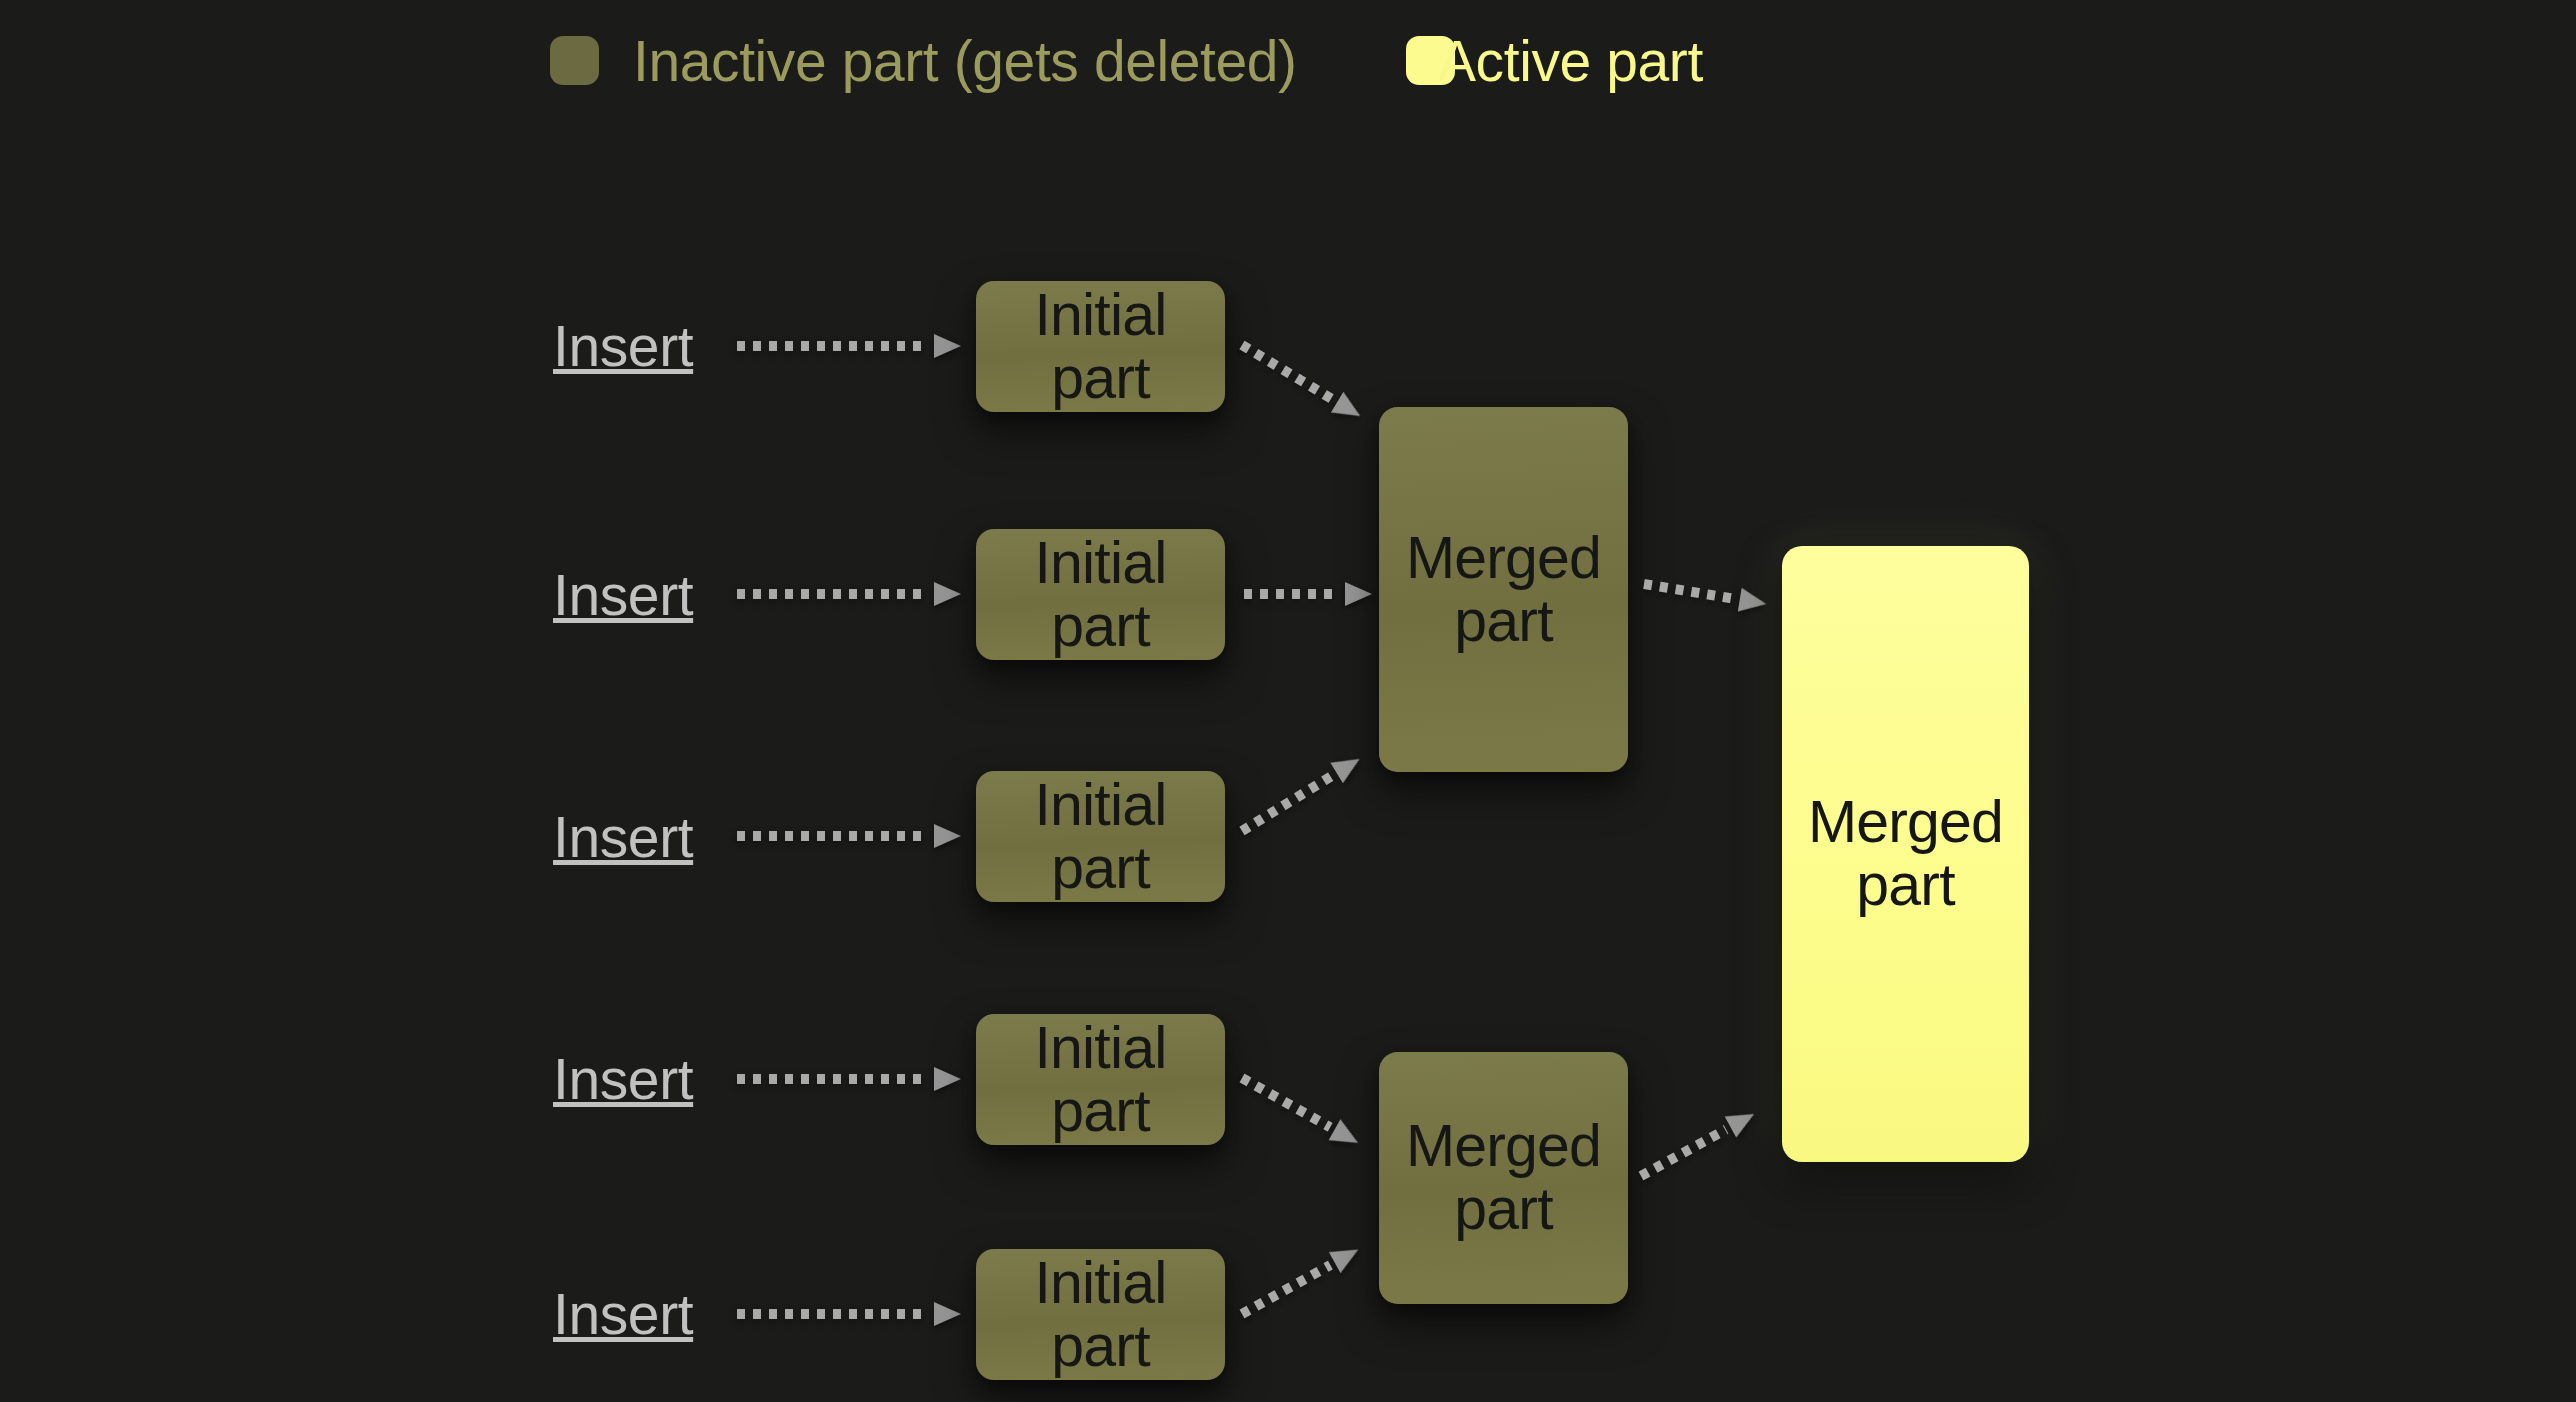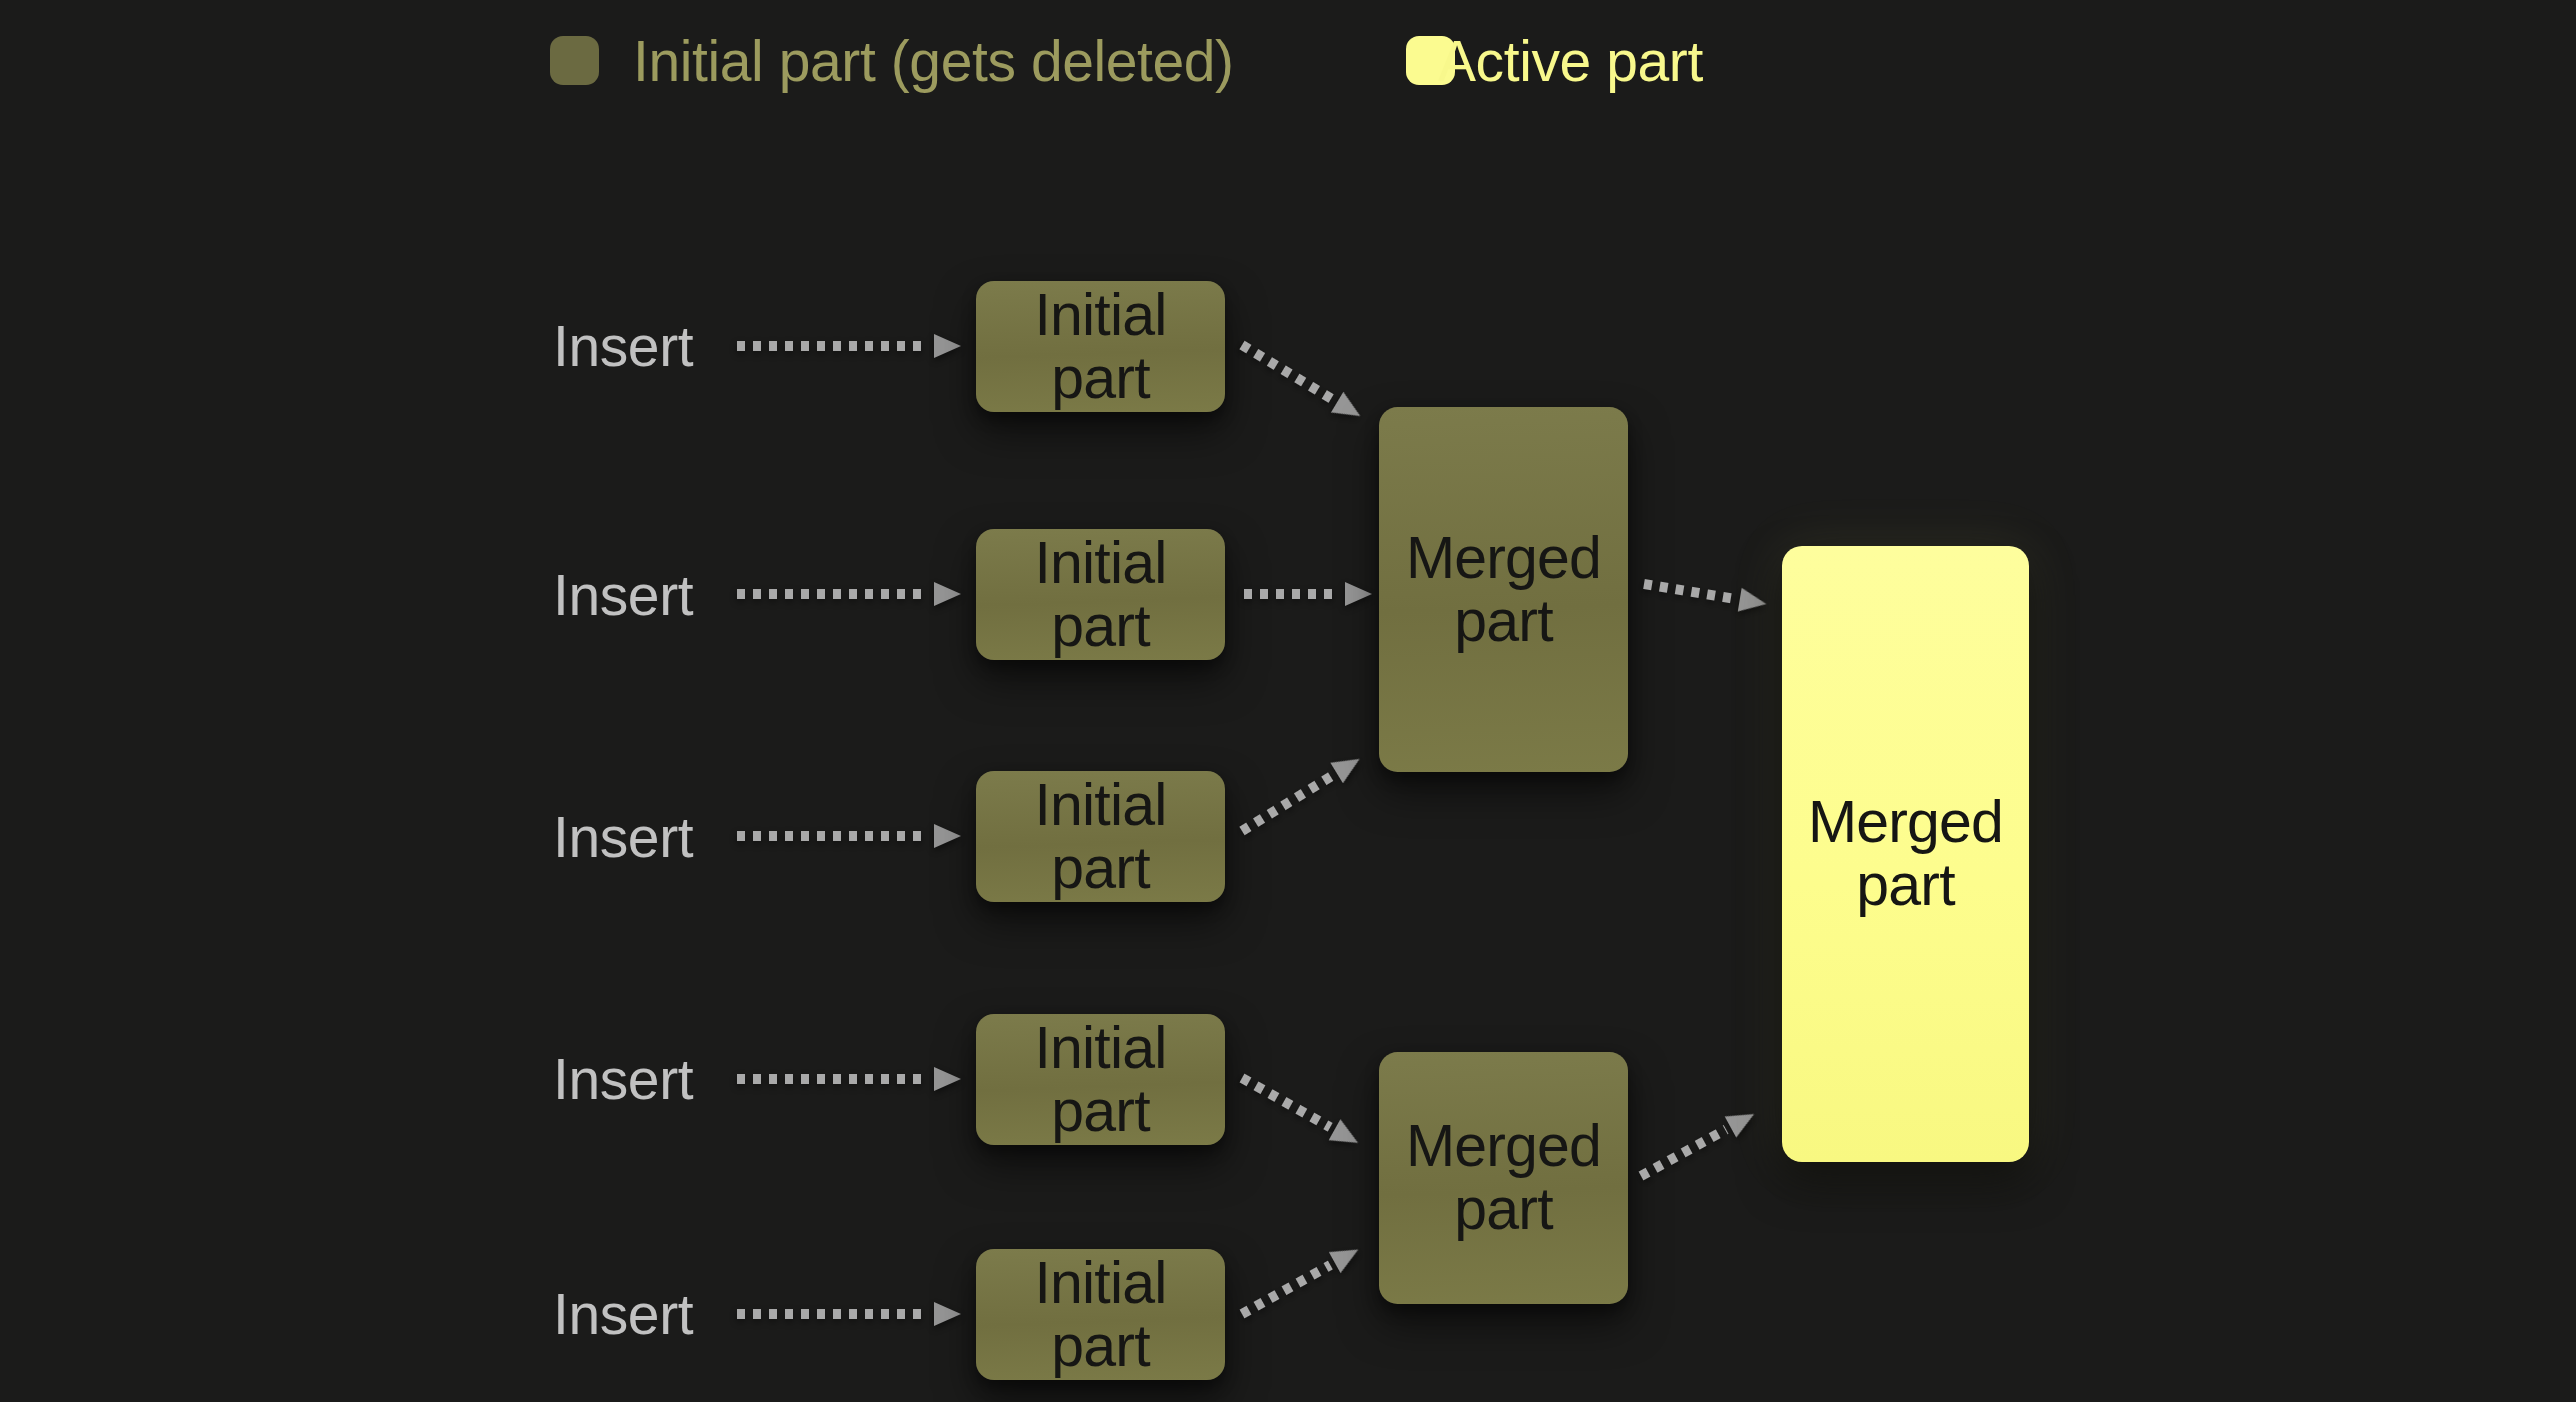--- a/index.html
+++ b/index.html
@@ -43,20 +43,21 @@
   
   .insert-label {
     position: absolute;
     left: 553px;
     height: 76px;
     line-height: 76px;
     font-size: 57px;
     color: #c1c1c1;
     letter-spacing: -0.4px;
     white-space: nowrap;
+    text-decoration: underline;
   }
 
   
   .part-box {
     position: absolute;
     display: flex;
     align-items: center;
     justify-content: center;
     text-align: center;
     font-size: 59px;
@@ -102,21 +103,21 @@
     border-top: 12.4px solid transparent;
     border-bottom: 12.4px solid transparent;
   }
 </style>
 </head>
 <body>
 
 <div class="stage">
 
   <div class="legend-swatch inactive" style="left:550px; top:36px;"></div>
-  <div class="legend-label inactive" style="left:633px; top:23px;">Initial part (gets deleted)</div>
+  <div class="legend-label inactive" style="left:633px; top:23px;">Inactive part (gets deleted)</div>
   <div class="legend-swatch active" style="left:1406px; top:36px;"></div>
   <div class="legend-label active" style="left:1438px; top:23px;">Active part</div>
 
   <div class="insert-label" style="top:308px;">Insert</div>
   <div class="arrow" style="left:737px; top:333px; width:224px;">
     <div class="dashes"></div>
     <div class="head"></div>
   </div>
   <div class="part-box inactive" style="left:976px; top:281px; width:249px; height:131px;">Initial part</div>
 

